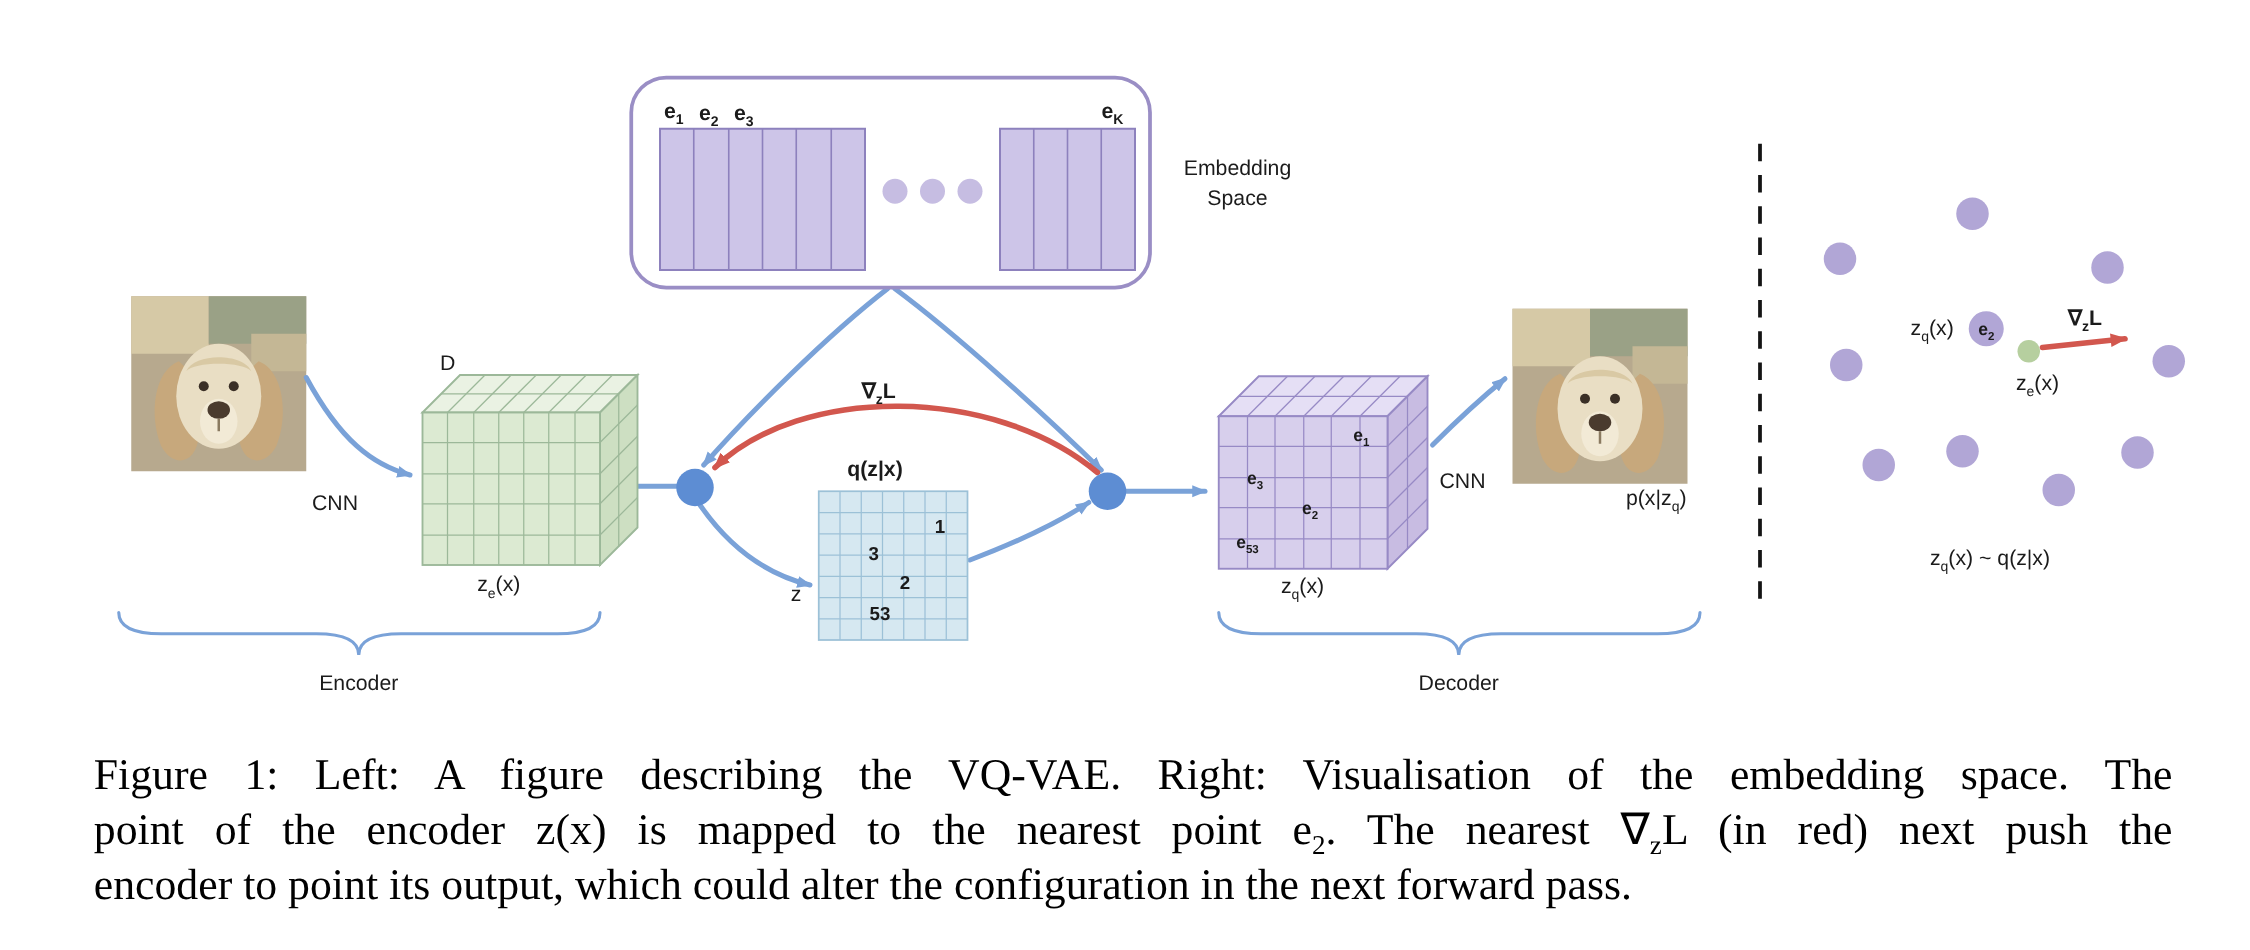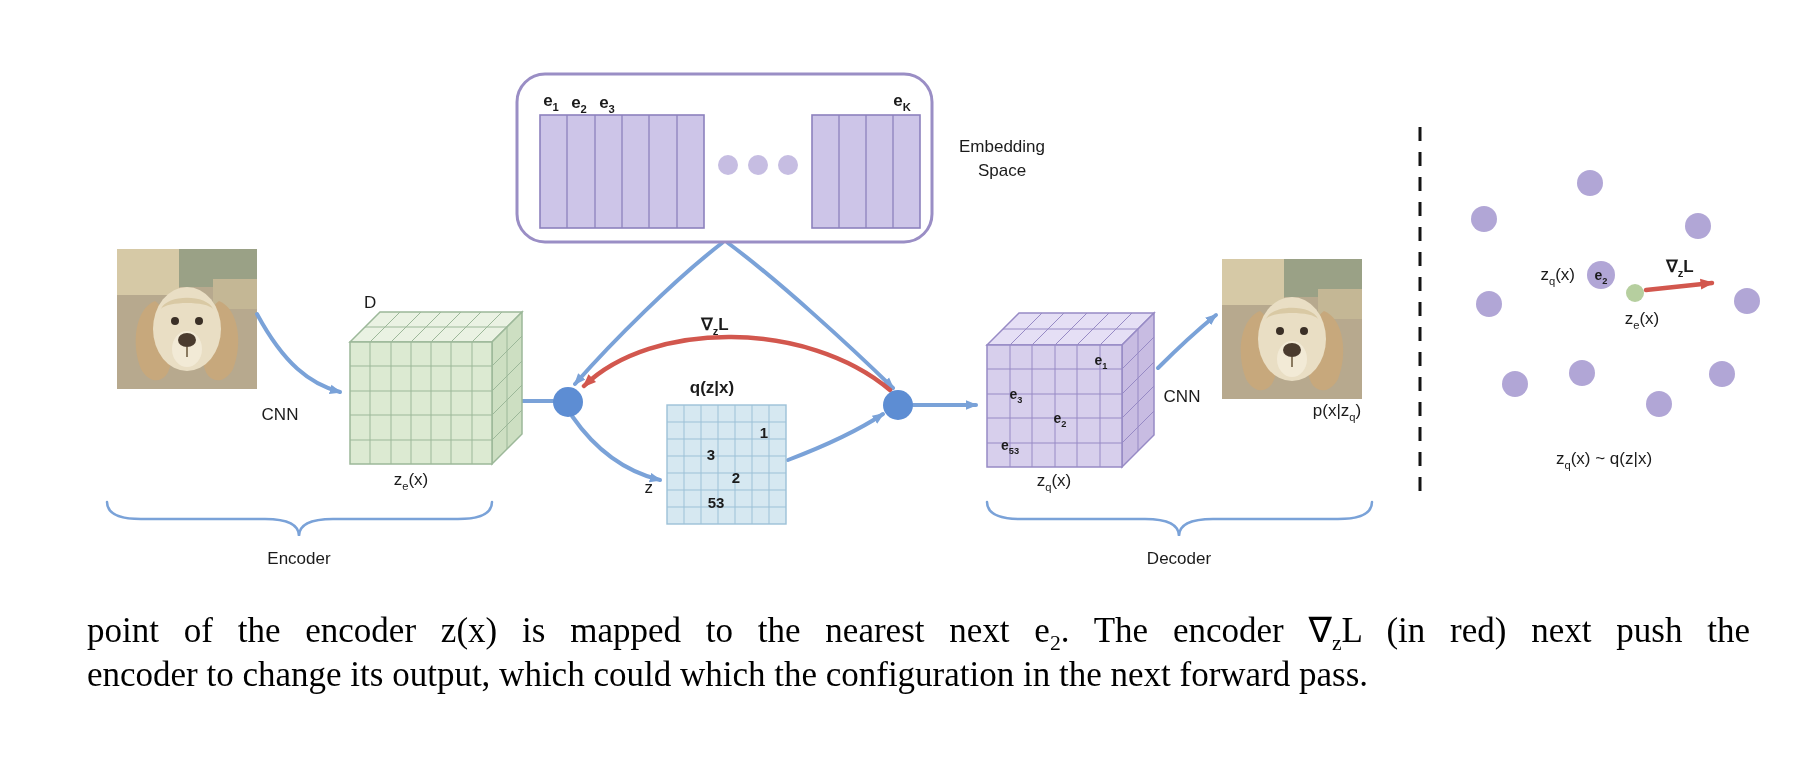--- a/index.html
+++ b/index.html
@@ -1,21 +1,21 @@
 <!DOCTYPE html>
 <html style="--c-arrow_blue: #7aa2d8; --c-node_blue: #5d8dd3; --c-arrow_red: #d2574e; --c-box_stroke: #9a8ec5; --c-bars_fill: #cdc5e8; --c-bars_stroke: #8d81bd; --c-dots_small: #c6bde2; --c-green_front: #dcead2; --c-green_top: #eaf2e3; --c-green_side: #cddfc2; --c-green_stroke: #9cb899; --c-purple_front: #d7cfec; --c-purple_top: #e5dff5; --c-purple_side: #c8bce2; --c-purple_stroke: #978ac5; --c-grid_fill: #d6e8f1; --c-grid_stroke: #9cc1d7; --c-viz_dot: #b1a6d6; --c-viz_green: #b6cf9f; --c-text: #1b1b1b;"><head>
 <meta charset="utf-8">
 <style>
   * { box-sizing: border-box; }
   html,body { margin:0; padding:0; }
   body {
     width:1800px; height:760px; background:#ffffff; overflow:hidden;
     font-family:"Liberation Sans", sans-serif;
   }
-  figure { margin:12px; }
+  figure { margin:0; }
   svg text { fill:var(--c-text,#1b1b1b); }
   .lbl   { font-family:"Liberation Sans",sans-serif; font-size:17px; }
   .lbl-s { font-family:"Liberation Sans",sans-serif; font-size:14px; font-weight:600; }
   .lbl-n { font-family:"Liberation Sans",sans-serif; font-size:15px; font-weight:600; }
   .lbl-b { font-weight:bold; }
   .sub   { font-size:0.66em; }
   .arrow-blue { fill:none; stroke:var(--c-arrow_blue,#7aa2d8); stroke-width:4; stroke-linecap:round; }
   .arrow-red  { fill:none; stroke:var(--c-arrow_red,#d2574e);  stroke-width:4.5; stroke-linecap:round; }
   .fill-blue  { fill:var(--c-arrow_blue,#7aa2d8); }
   .fill-red   { fill:var(--c-arrow_red,#d2574e); }
@@ -243,17 +243,18 @@
     <path class="arrow-red" stroke-width="4" marker-end="url(#mh-red)" d="M1634,278 L1700,271"></path>
     <text class="lbl" x="1563" y="268" text-anchor="end"><tspan>z</tspan><tspan class="sub" dy="5">q</tspan><tspan dy="-5">(x)</tspan></text>
     <text class="lbl-s" x="1589" y="268" text-anchor="middle"><tspan>e</tspan><tspan class="sub" dy="4">2</tspan></text>
     <text class="lbl lbl-b" x="1668" y="260" text-anchor="middle"><tspan>∇</tspan><tspan class="sub" dy="5">z</tspan><tspan dy="-5">L</tspan></text>
     <text class="lbl" x="1630" y="312" text-anchor="middle"><tspan>z</tspan><tspan class="sub" dy="5">e</tspan><tspan dy="-5">(x)</tspan></text>
     <text class="lbl" x="1592" y="452" text-anchor="middle"><tspan>z</tspan><tspan class="sub" dy="5">q</tspan><tspan dy="-5">(x) ~ q(z|x)</tspan></text>
   </g>
 </svg>
 
 <figcaption class="caption">
-  <div class="cap-line just"><span>point of the encoder </span><span class="mi">z(x)</span><span> is mapped to the nearest next </span><span class="mi">e</span><sub>2</sub><span>. The encoder </span><span>∇</span><sub class="mi">z</sub><span class="mi">L</span><span> (in red) next push the</span></div>
-  <div class="cap-line"><span>encoder to change its output, which could which the configuration in the next forward pass.</span></div>
+  <div class="cap-line just"><span>Figure 1: Left: A figure describing the VQ-VAE. Right: Visualisation of the embedding space. The</span></div>
+  <div class="cap-line just"><span>point of the encoder </span><span class="mi">z(x)</span><span> is mapped to the nearest point </span><span class="mi">e</span><sub>2</sub><span>. The nearest </span><span>∇</span><sub class="mi">z</sub><span class="mi">L</span><span> (in red) next push the</span></div>
+  <div class="cap-line"><span>encoder to point its output, which could alter the configuration in the next forward pass.</span></div>
 </figcaption>
 
 </figure>
 
 </body></html>

